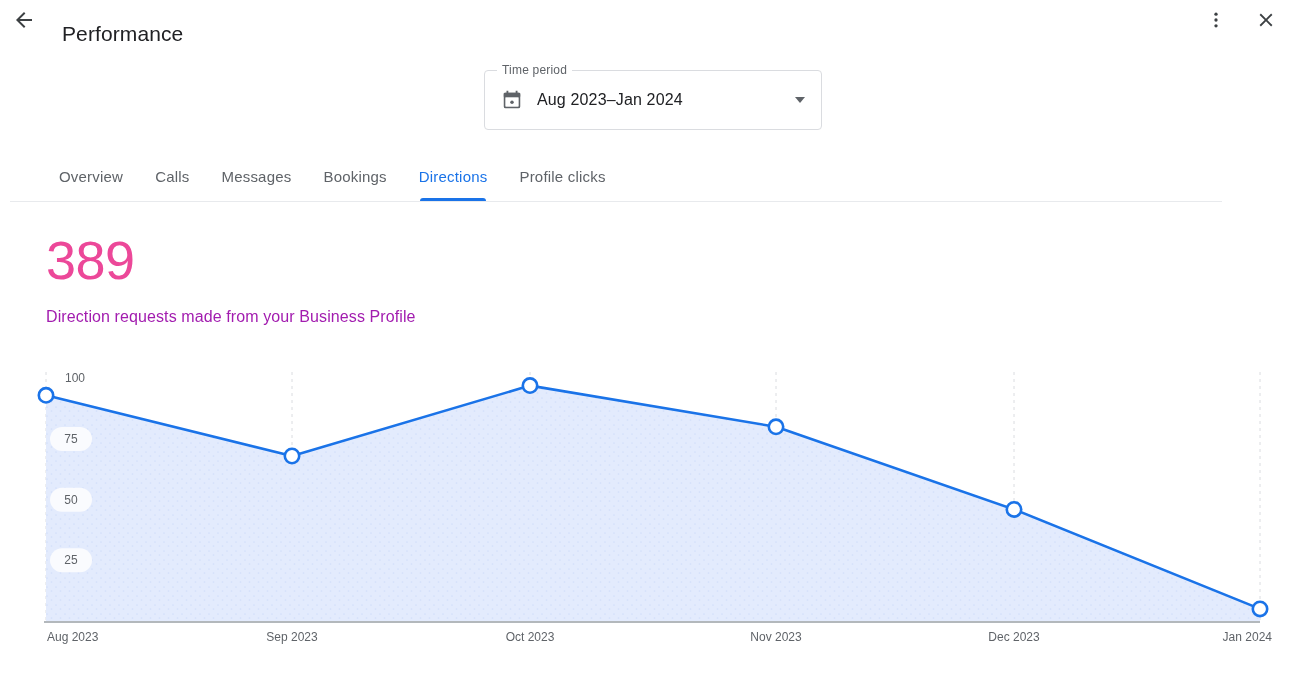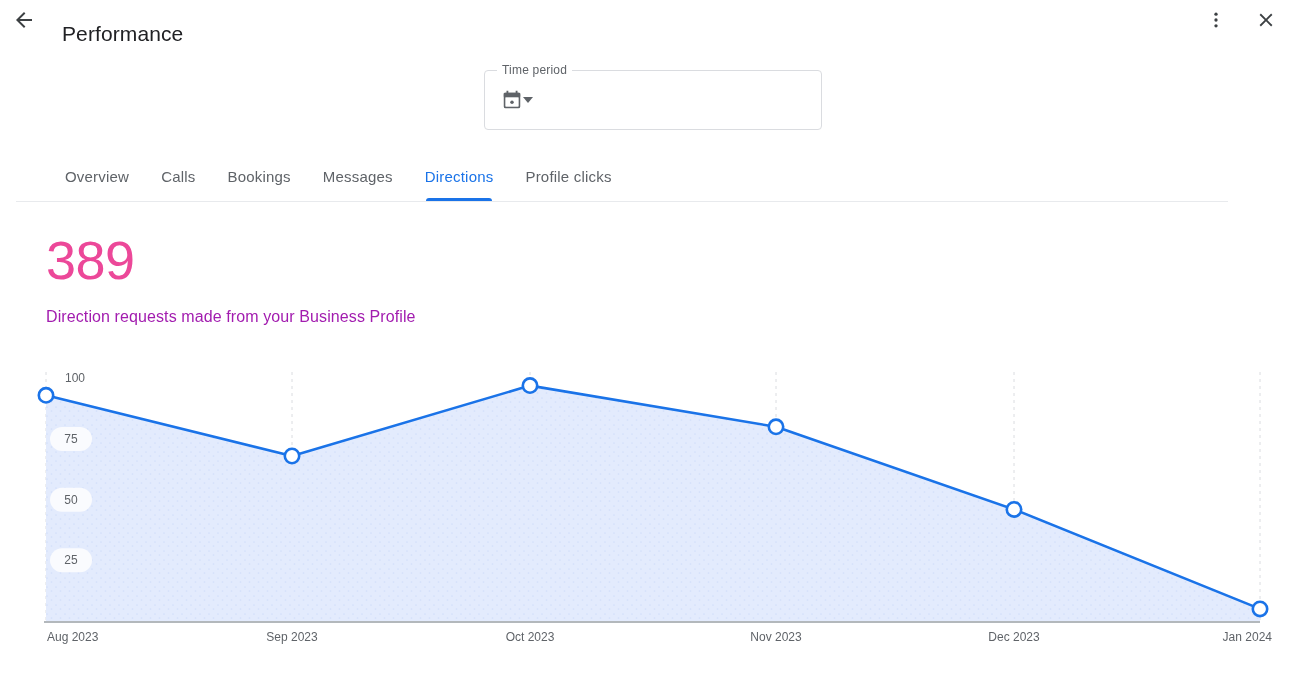--- a/index.html
+++ b/index.html
@@ -77,21 +77,21 @@
   .caret {
     width: 0; height: 0;
     border-left: 5.5px solid transparent;
     border-right: 5.5px solid transparent;
     border-top: 6px solid #5f6368;
     margin-right: 2px;
   }
 
   
   .tabs {
-    position: absolute; left: 16px; top: 152px;
+    position: absolute; left: 10px; top: 152px;
     width: 1212px; height: 50px;
     border-bottom: 1px solid #e8eaed;
     display: flex; align-items: flex-start;
     padding-left: 33px;
   }
   .tab {
     position: relative;
     height: 49px;
     display: flex; align-items: center;
     padding: 0 16px;
@@ -182,37 +182,38 @@
 <div class="timefield-wrap">
   <div class="timefield">
     <span class="cal-icon">
       <svg width="22" height="22" viewBox="0 0 24 24" aria-hidden="true">
         <path d="M19 4h-1V2h-2v2H8V2H6v2H5a2 2 0 0 0-2 2v13a2 2 0 0 0 2 2h14a2 2 0 0 0 2-2V6a2 2 0 0 0-2-2zm0 15H5V9h14v10z" fill="#5f6368"></path>
         <rect x="5" y="9" width="14" height="10" fill="#fff"></rect>
         <rect x="3" y="4" width="18" height="5" rx="1" fill="#5f6368"></rect>
         <circle cx="12" cy="14.5" r="1.9" fill="#5f6368"></circle>
       </svg>
     </span>
+    <span class="timefield-value">Aug 2023–Jan 2024</span>
     <span class="caret"></span>
   </div>
   <div class="timefield-legend">Time period</div>
 </div>
 
 <div class="tabs">
   <div class="tab">
       <span>Overview</span>
     </div>
   <div class="tab">
       <span>Calls</span>
     </div>
   <div class="tab">
+      <span>Messages</span>
+    </div>
+  <div class="tab">
       <span>Bookings</span>
-    </div>
-  <div class="tab">
-      <span>Messages</span>
     </div>
   <div class="tab active">
       <span>Directions</span>
     </div>
   <div class="tab">
       <span>Profile clicks</span>
     </div>
 </div>
 
 <div class="metric">389</div>

